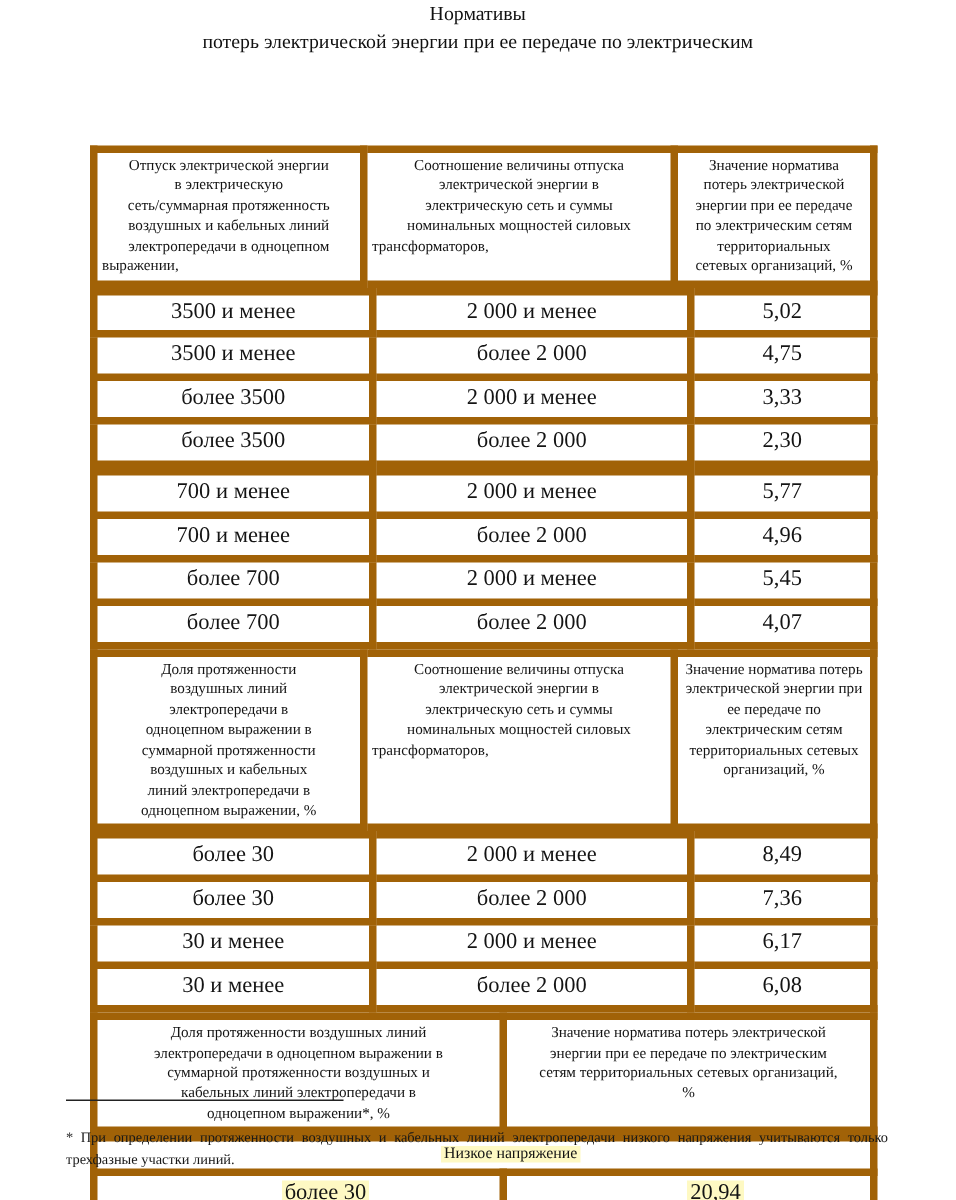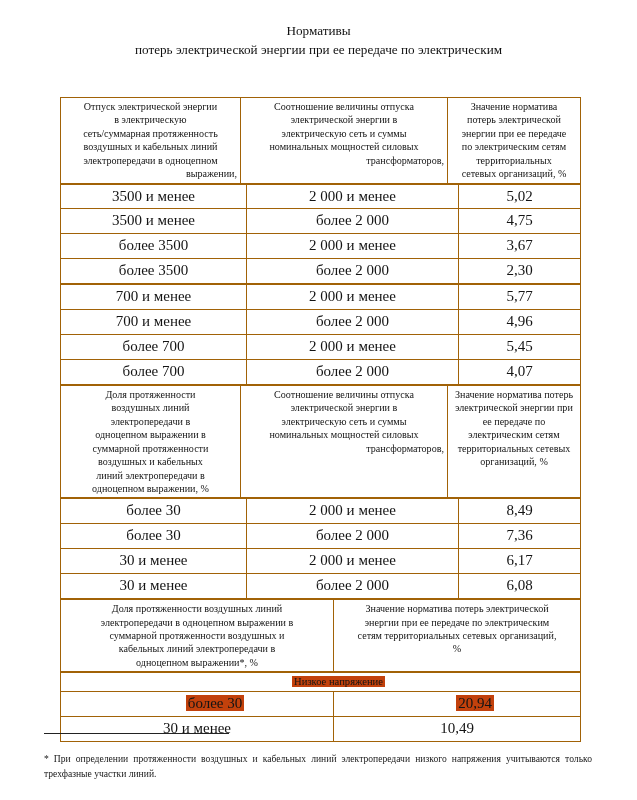--- a/index.html
+++ b/index.html
@@ -17,21 +17,20 @@
   }
   .page {
     width: 637px;
     height: 800px;
     position: relative;
     box-sizing: border-box;
   }
 
   
   .title-block {
-    padding-top: 22px;
     text-align: center;
     font-size: 13.2px;
     line-height: 1.42;
     color: #111;
   }
   .title-line { display: block; white-space: nowrap; }
 
   
   .table-wrap {
     position: absolute;
@@ -40,38 +39,38 @@
     width: 520px;
   }
   table.norm {
     border-collapse: collapse;
     width: 520px;
     table-layout: fixed;
     font-size: 10.2px;
     color: #141414;
   }
   table.norm td {
-    border: 1px solid #a16207;
+    border: 5px solid #a16207;
     padding: 2px 3px;
     vertical-align: top;
     line-height: 1.33;
     font-family: Liberation Serif, serif;
   }
   
   td.hdr {
     text-align: center;
     vertical-align: top;
     padding-top: 4px;
     padding-bottom: 4px;
     font-size: 10.1px;
     line-height: 1.37;
   }
   td.hdr .lastline {
     display: block;
-    text-align: right;
+    text-align: left;
   }
   td.hdr .lastline-c {
     display: block;
     text-align: center;
   }
   
   td.section {
     text-align: center;
     font-size: 10.6px;
     padding: 2px 3px 3px 3px;
@@ -79,21 +78,21 @@
   }
   
   td.data {
     text-align: center;
     vertical-align: middle;
     font-size: 15px;
     padding: 2px 3px 3px 3px;
     height: 15px;
   }
   .hl {
-    background: #c2410c;
+    background: #fef9c3;
     padding: 0 2px;
     margin-left: 36px;
   }
 
   
   col.c1 { width: 186px; }
   col.c2 { width: 212px; }
   col.c3 { width: 122px; }
   
   col.h1 { width: 180px; }
@@ -183,21 +182,21 @@
         <td class="data">5,02</td>
       </tr>
       <tr>
         <td class="data">3500 и менее</td>
         <td class="data">более 2 000</td>
         <td class="data">4,75</td>
       </tr>
       <tr>
         <td class="data">более 3500</td>
         <td class="data">2 000 и менее</td>
-        <td class="data">3,67</td>
+        <td class="data">3,33</td>
       </tr>
       <tr>
         <td class="data">более 3500</td>
         <td class="data">более 2 000</td>
         <td class="data">2,30</td>
       </tr>
     </tbody>
       </table>
 
     <table class="norm">

